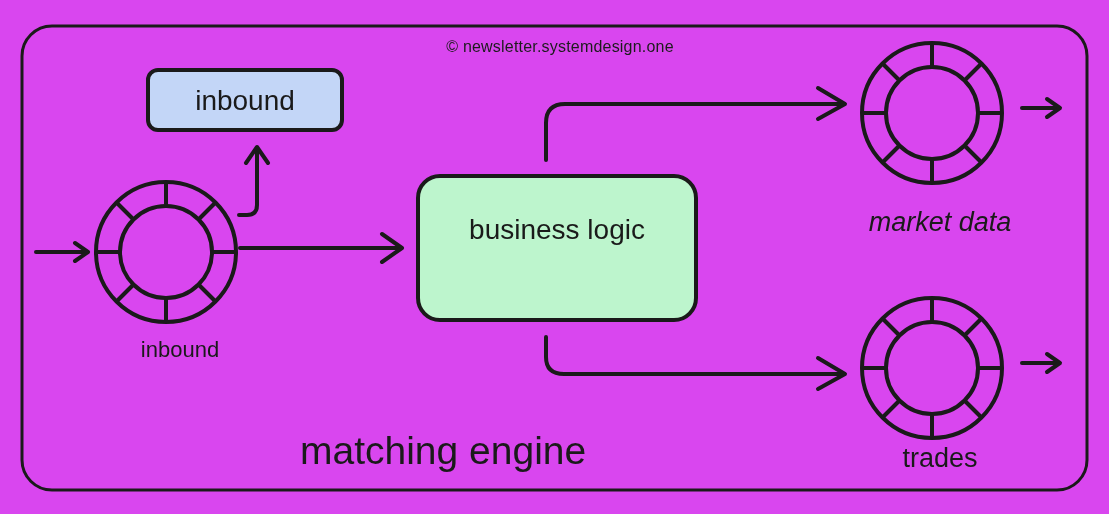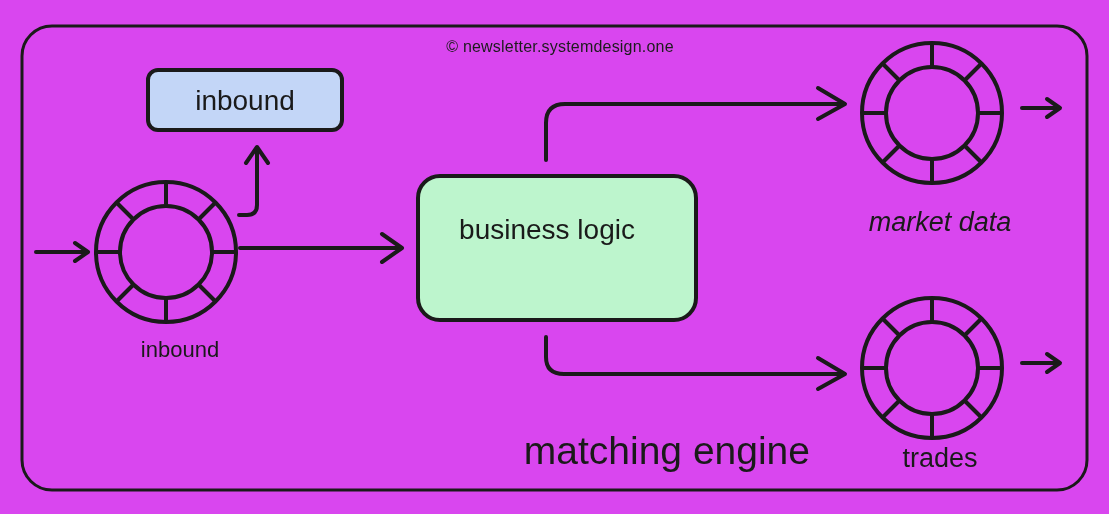--- a/index.html
+++ b/index.html
@@ -32,21 +32,21 @@
     left: 148px;
     top: 72px;
     width: 194px;
     height: 58px;
     display: flex;
     align-items: center;
     justify-content: center;
     font-size: 28px;
   }
   #business-logic-label {
-    left: 408px;
+    left: 418px;
     top: 178px;
     width: 278px;
     height: 104px;
     display: flex;
     align-items: center;
     justify-content: center;
     font-size: 28px;
   }
   #inbound-label {
     left: 60px;
@@ -67,21 +67,21 @@
     left: 820px;
     top: 443px;
     width: 240px;
     text-align: center;
     font-size: 27px;
   }
   #matching-engine-title {
     left: 300px;
     top: 429px;
     width: 510px;
-    text-align: right;
+    text-align: left;
     font-size: 39px;
   }
   #watermark {
     left: 380px;
     top: 38px;
     width: 360px;
     text-align: center;
     font-size: 16px;
     color: #1c1c1c;
     letter-spacing: 0.2px;

